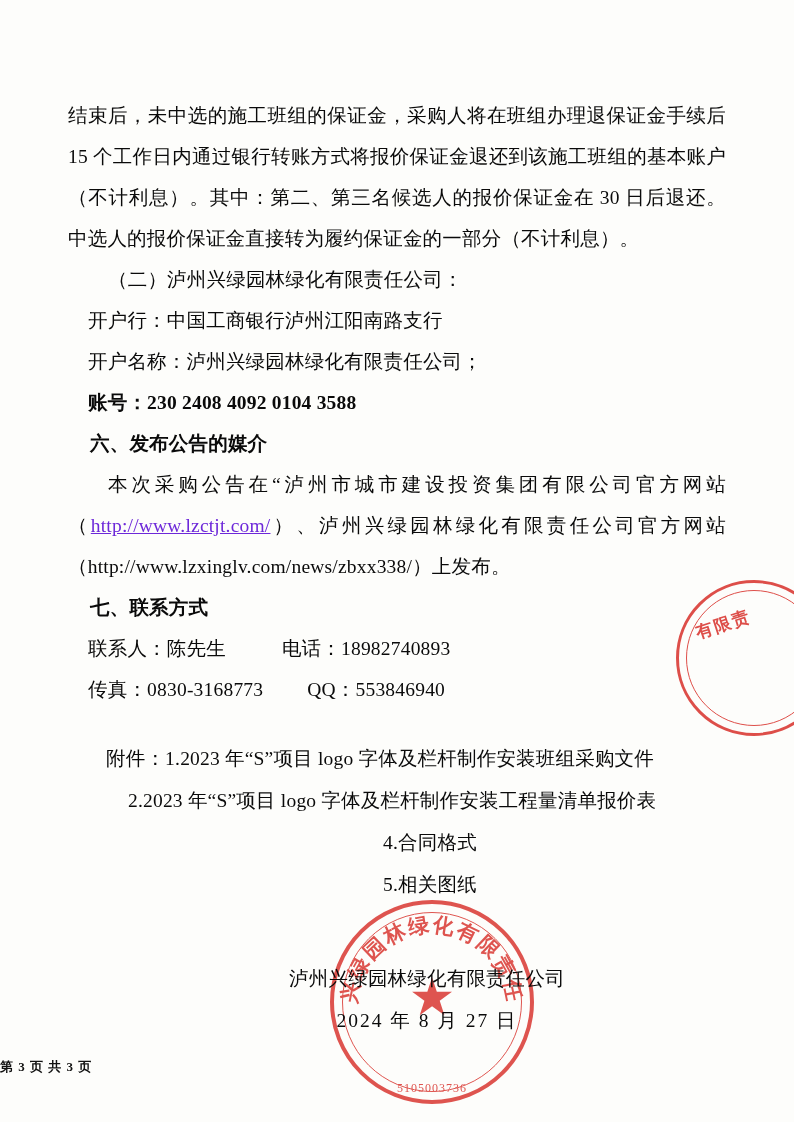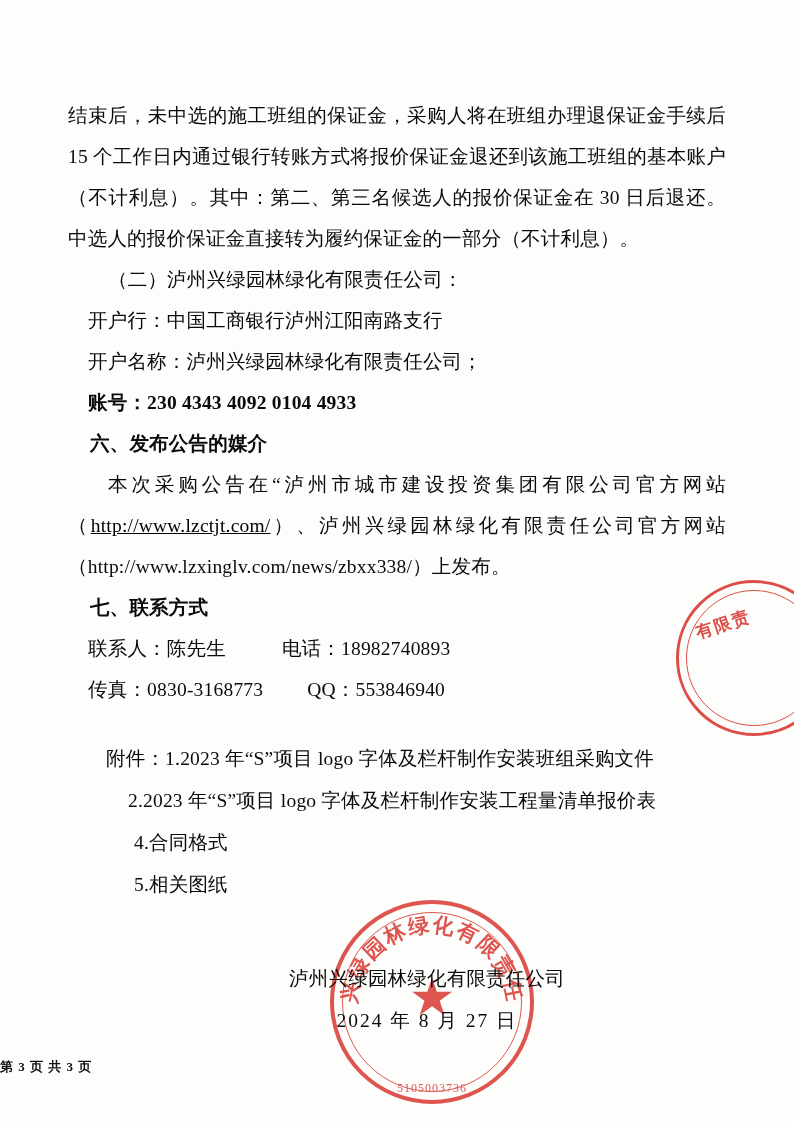--- a/index.html
+++ b/index.html
@@ -45,35 +45,36 @@
   }
   .bold {
     font-weight: bold;
   }
   .heading {
     font-weight: bold;
     padding-left: 22px;
   }
   .link {
     text-decoration: underline;
-    color: #000000;
+    color: #6d28d9;
     margin-top: 46px;
   }
   .attach-block {
     padding-left: 38px;
     margin-top: 28px;
   }
   .attach-line {
     line-height: 42px;
   }
   .attach-line.sub {
     padding-left: 22px;
   }
   .attach-line.sub2 {
     padding-left: 28px;
+    text-align: center;
   }
   .signature {
     margin-top: 52px;
     text-align: center;
     padding-left: 60px;
     line-height: 42px;
   }
   .sig-date {
     letter-spacing: 2px;
   }
@@ -195,21 +196,21 @@
   </div>
 
   <div class="doc-body">
 
     <p class="p-just">结束后，未中选的施工班组的保证金，采购人将在班组办理退保证金手续后 15 个工作日内通过银行转账方式将报价保证金退还到该施工班组的基本账户（不计利息）。其中：第二、第三名候选人的报价保证金在 30 日后退还。中选人的报价保证金直接转为履约保证金的一部分（不计利息）。</p>
 
     <p class="indent2">（二）泸州兴绿园林绿化有限责任公司：</p>
 
     <p class="indent1">开户行：中国工商银行泸州江阳南路支行</p>
     <p class="indent1">开户名称：泸州兴绿园林绿化有限责任公司；</p>
-    <p class="indent1 bold">账号：230 4343 4092 0104 4933</p>
+    <p class="indent1 bold">账号：230 2408 4092 0104 3588</p>
 
     <p class="heading">六、发布公告的媒介</p>
 
     <p class="p-just indent2"><span>本次采购公告在“泸州市城市建设投资集团有限公司官方网站（</span><span class="link">http://www.lzctjt.com/</span><span>）、泸州兴绿园林绿化有限责任公司官方网站（</span><span>http://www.lzxinglv.com/news/zbxx338/</span><span>）上发布。</span></p>
 
     <p class="heading">七、联系方式</p>
 
     <p class="indent1"><span>联系人：陈先生</span><span style="display:inline-block;width:56px"></span><span>电话：18982740893</span></p>
     <p class="indent1"><span>传真：0830-3168773</span><span style="display:inline-block;width:44px"></span><span>QQ：553846940</span></p>
 

